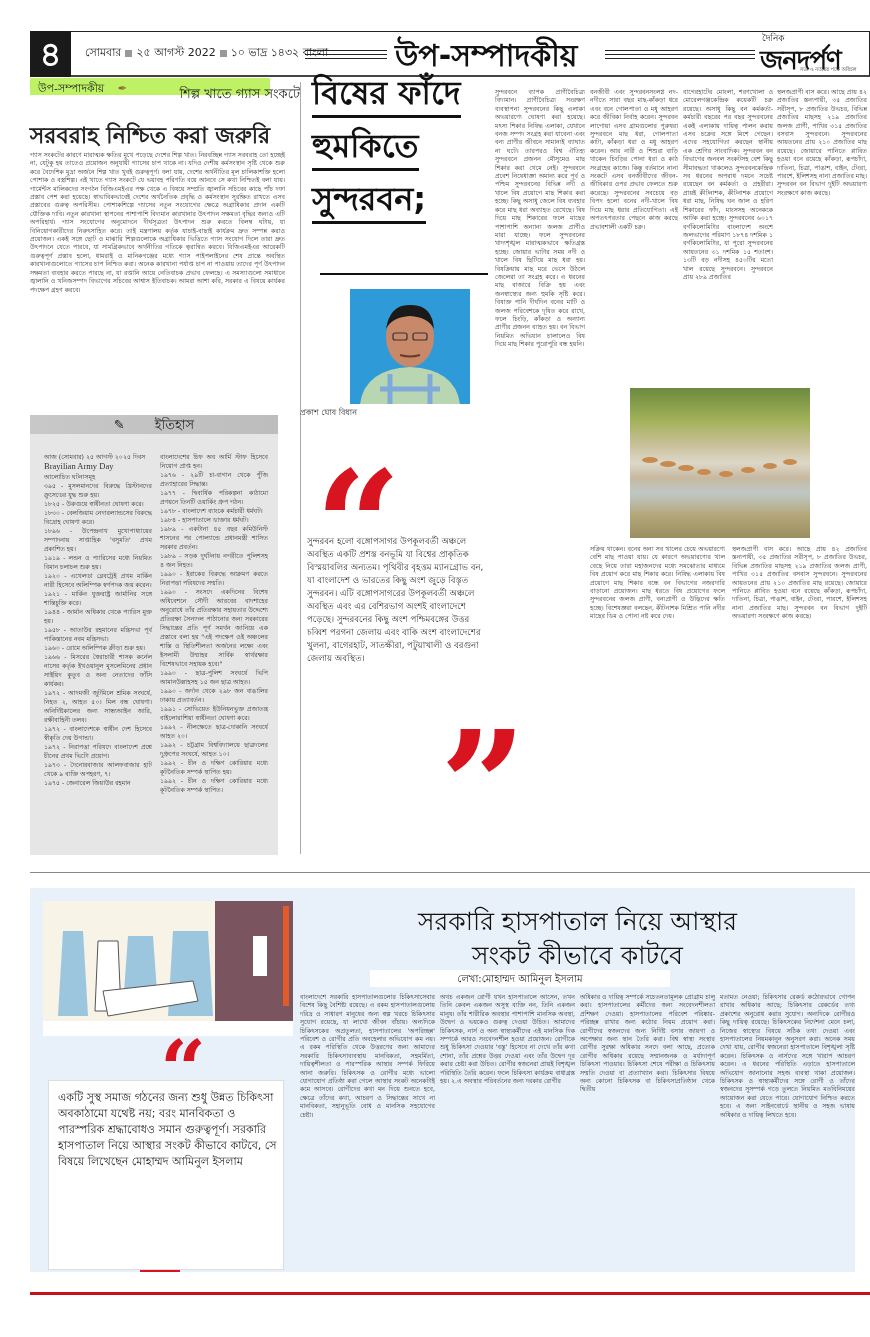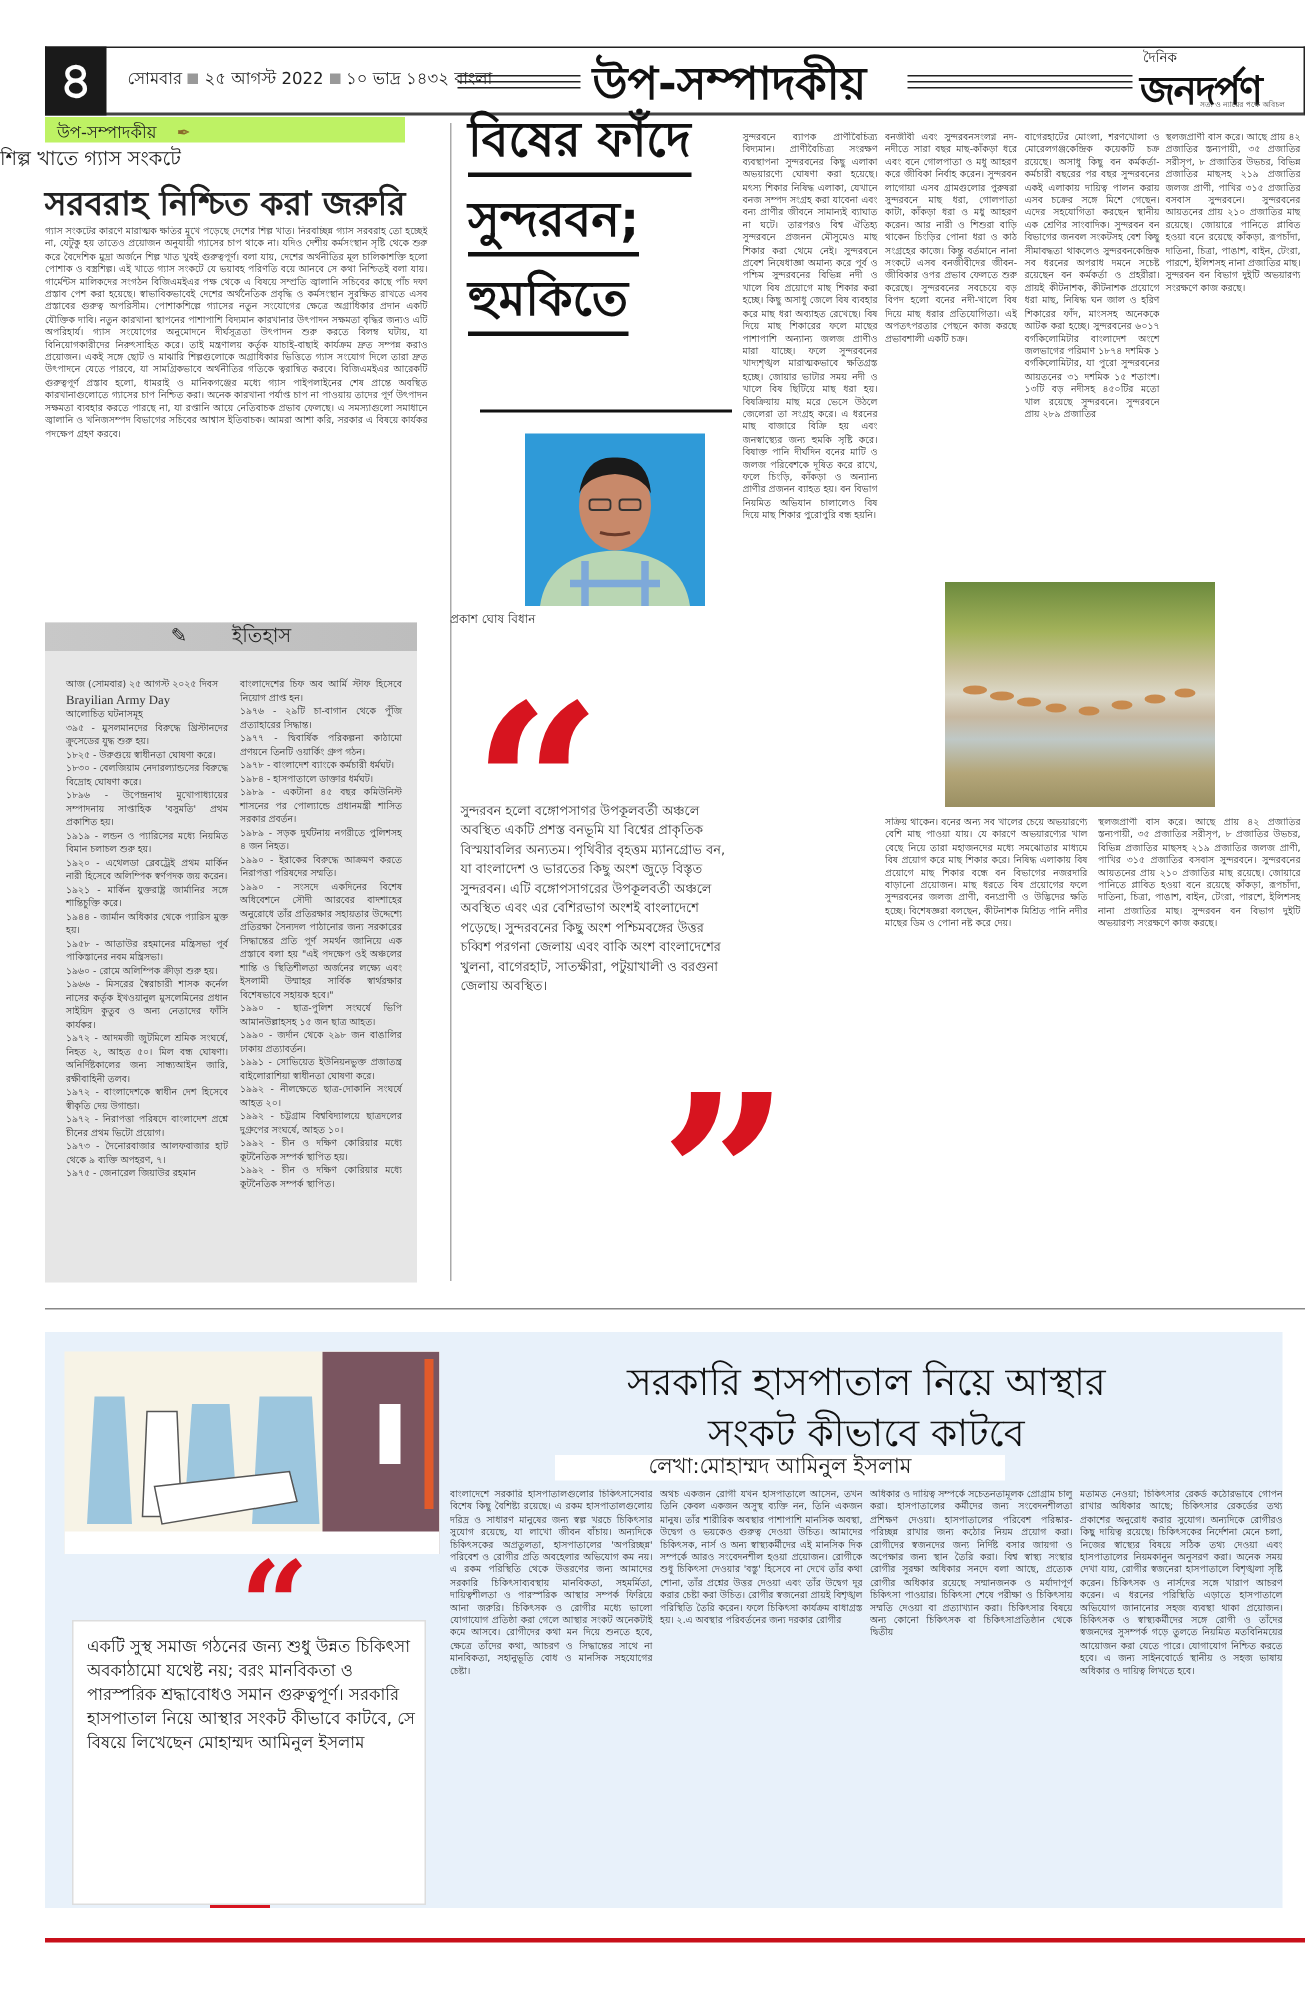--- a/index.html
+++ b/index.html
@@ -8,40 +8,40 @@
 .masthead{left:30px;top:31px;width:840px;height:46px;border:1px solid #222;border-bottom:2px solid #444}
 .pageno{left:30px;top:31px;width:41px;height:46px;background:#1a1a1a;color:#fff;font-size:34px;font-weight:bold;text-align:center;line-height:46px}
 .dateline{left:85px;top:44px;font-size:11px;color:#222}
 .dateline .sq{display:inline-block;width:7px;height:7px;background:#999;margin:0 4px;vertical-align:middle}
 .lines{height:9px;border-top:1px solid #222;border-bottom:1px solid #222;background:linear-gradient(#222,#222) center/100% 1px no-repeat}
 .secttitle{left:395px;top:32px;font-size:30px;font-weight:bold;color:#111}
 .brand-small{left:762px;top:31px;font-size:9px}
 .brand{left:760px;top:40px;font-size:26px;font-weight:900;color:#111;letter-spacing:-1px}
 .tagline{left:800px;top:66px;font-size:5px;color:#333}
 .tagband{left:30px;top:78px;width:240px;height:17px;background:#bef264;font-size:11px;padding:2px 8px}
-.kicker{left:0;top:96px;width:300px;text-align:left;font-size:13px}
+.kicker{left:0;top:84px;width:300px;text-align:right;font-size:13px}
 .headline1{left:0;top:118px;width:300px;text-align:center;font-size:22px;font-weight:bold}
 .body{font-size:6.2px;line-height:8.4px;text-align:justify;color:#333;overflow:hidden}
 .history{left:30px;top:415px;width:248px;height:440px;background:#e6e6e6}
 .historyhead{left:30px;top:415px;width:248px;height:19px;background:linear-gradient(90deg,#c8c8c8,#bdbdbd);font-size:13px;text-align:center;line-height:19px;color:#222}
 .hcol{font-size:6.2px;line-height:9px;color:#333;text-align:justify}
 .vdiv{left:300px;top:82px;width:1px;height:772px;background:#aaa}
 .feature-title{left:312px;top:71px;font-size:32px;font-weight:bold;line-height:44px;color:#111}
 .feature-title span{display:block;border-bottom:3px solid #111;width:max-content;margin-bottom:6px}
 .photo{left:350px;top:289px;width:120px;height:115px;background:#2f9ad8;overflow:hidden}
 .byline{left:300px;top:406px;width:190px;text-align:left;font-size:8px;color:#333}
 .quote-open{left:315px;top:450px;font-size:150px;color:#d7141f;font-family:"DejaVu Serif",serif;line-height:1;font-weight:bold}
 .quote-close{left:440px;top:710px;font-size:150px;color:#d7141f;font-family:"DejaVu Serif",serif;line-height:1;font-weight:bold}
 .pullquote{left:307px;top:535px;width:182px;font-size:8.6px;line-height:13px;color:#333}
 .sunphoto{left:630px;top:388px;width:180px;height:150px;background:linear-gradient(180deg,#6c8a3e 0%,#a3b25a 22%,#c9c09a 38%,#dcd8c8 50%,#c7b8a0 60%,#bfc8c6 70%,#b4a679 85%,#9a8f62 100%)}
 .hr-gray{left:30px;top:872px;width:840px;height:1px;background:#888}
 .panel2{left:30px;top:888px;width:825px;height:384px;background:#e8f1fa}
 .hosp-img{left:43px;top:901px;width:250px;height:135px;background:#f7f3e6;overflow:hidden}
 .headline2{left:300px;top:905px;width:555px;text-align:center;font-size:25px;font-weight:normal;line-height:34px;color:#111}
-.authorbox{left:370px;top:970px;width:300px;height:17px;background:#fff;font-size:14px;text-align:center;line-height:17px}
+.authorbox{left:370px;top:970px;width:300px;height:17px;background:#fff;font-size:10px;text-align:center;line-height:17px}
 .pq2box{left:48px;top:1080px;width:236px;height:190px;background:#fff;border:1px solid #ddd}
 .pq2{left:58px;top:1090px;width:224px;font-size:11px;line-height:16px;color:#222}
 .quote2{left:160px;top:1030px;font-size:80px;color:#d7141f;font-family:"DejaVu Serif",serif;line-height:1;font-weight:bold}
 .redbar{left:30px;top:1292px;width:840px;height:3px;background:#c8101a}
 .redstub{left:140px;top:1290px;width:40px;height:2px;background:#d7141f}
 </style>
 </head>
 <body>
 
 <div class="abs masthead"></div>
@@ -107,22 +107,22 @@
     <div>১৯৯২ - নীলক্ষেতে ছাত্র-দোকানি সংঘর্ষে আহত ২০।</div>
     <div>১৯৯২ - চট্টগ্রাম বিশ্ববিদ্যালয়ে ছাত্রদলের দুগ্রুপের সংঘর্ষে, আহত ১০।</div>
     <div>১৯৯২ - চীন ও দক্ষিণ কোরিয়ার মধ্যে কূটনৈতিক সম্পর্ক স্থাপিত হয়।</div>
     <div>১৯৯২ - চীন ও দক্ষিণ কোরিয়ার মধ্যে কূটনৈতিক সম্পর্ক স্থাপিত।</div>
   </div>
 
 <div class="abs vdiv"></div>
 
 <div class="abs feature-title">
   <span>বিষের ফাঁদে</span>
+  <span>হুমকিতে</span>
   <span>সুন্দরবন;</span>
-  <span>হুমকিতে</span>
 </div>
 <div class="abs" style="left:320px;top:273px;width:168px;height:2px;background:#111"></div>
 <div class="abs photo">
   <svg width="120" height="115" viewBox="0 0 120 115">
     <path d="M10 115 Q15 80 60 78 Q105 80 110 115Z" fill="#b9d6b3"></path>
     <path d="M30 100 L90 100 M40 85 L40 115 M80 85 L80 115" stroke="#7ea9d9" stroke-width="5"></path>
     <ellipse cx="60" cy="48" rx="24" ry="30" fill="#c8896a"></ellipse>
     <path d="M36 40 Q40 15 60 16 Q82 15 84 40 Q78 28 60 27 Q42 28 36 40Z" fill="#1a1a1a"></path>
     <rect x="43" y="44" width="14" height="7" rx="2" fill="none" stroke="#333" stroke-width="1.2"></rect>
     <rect x="63" y="44" width="14" height="7" rx="2" fill="none" stroke="#333" stroke-width="1.2"></rect>

